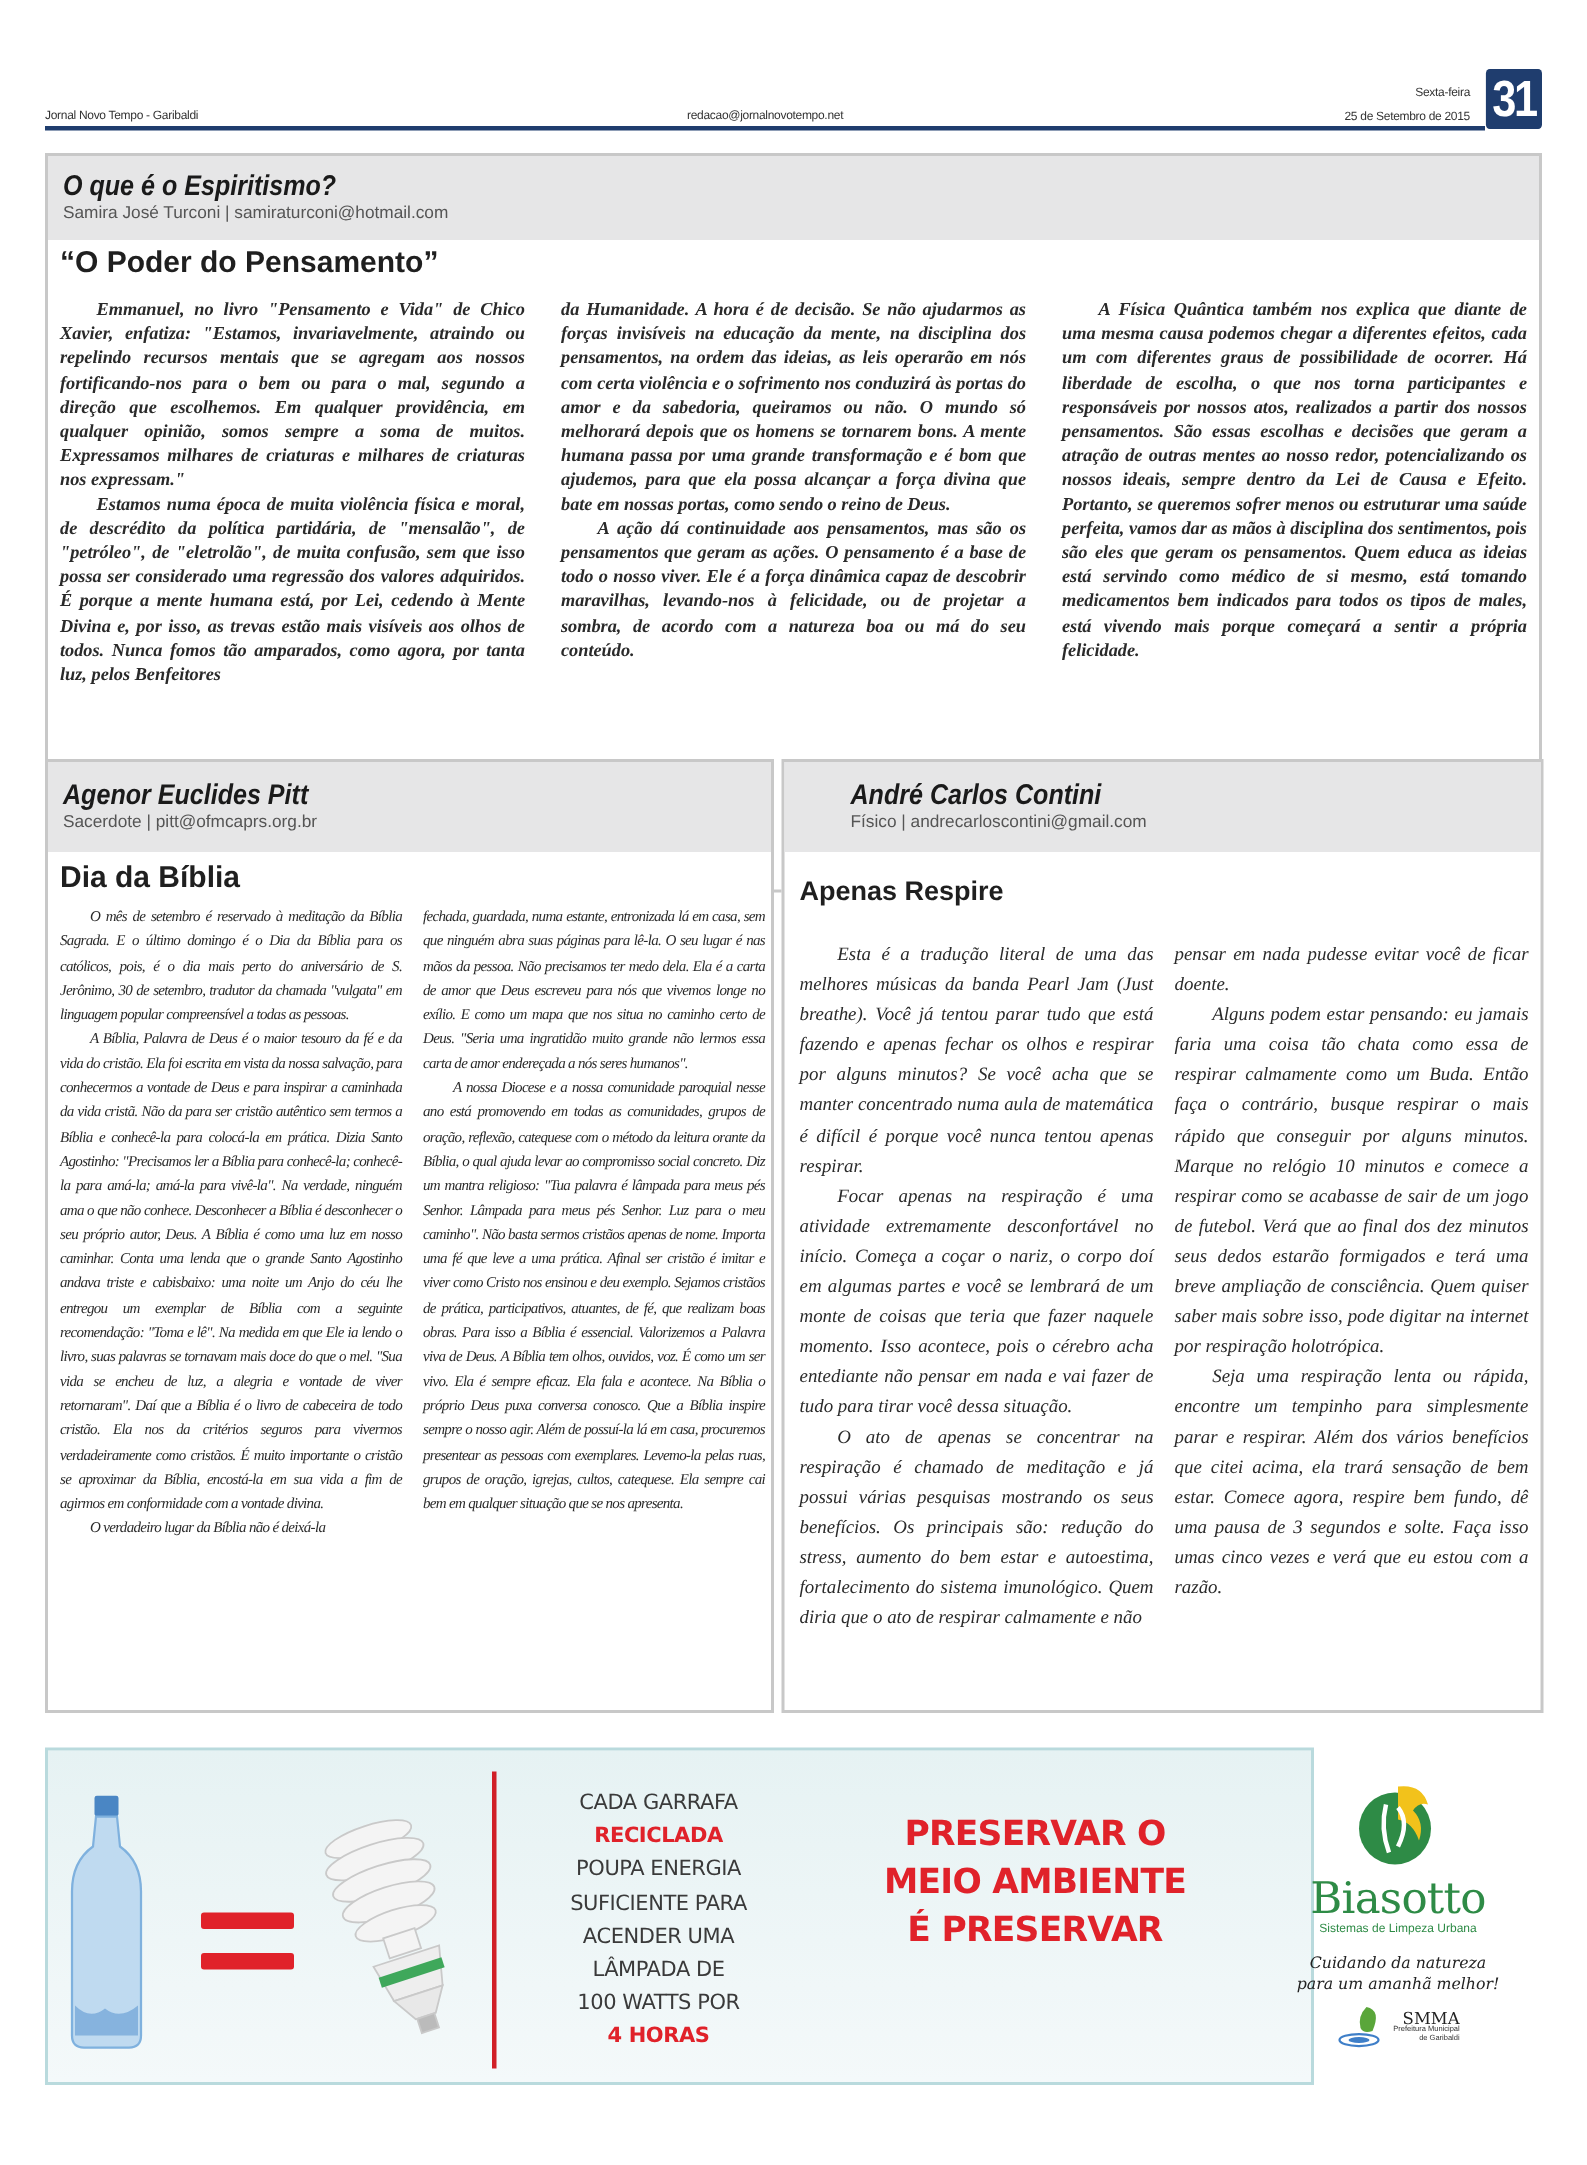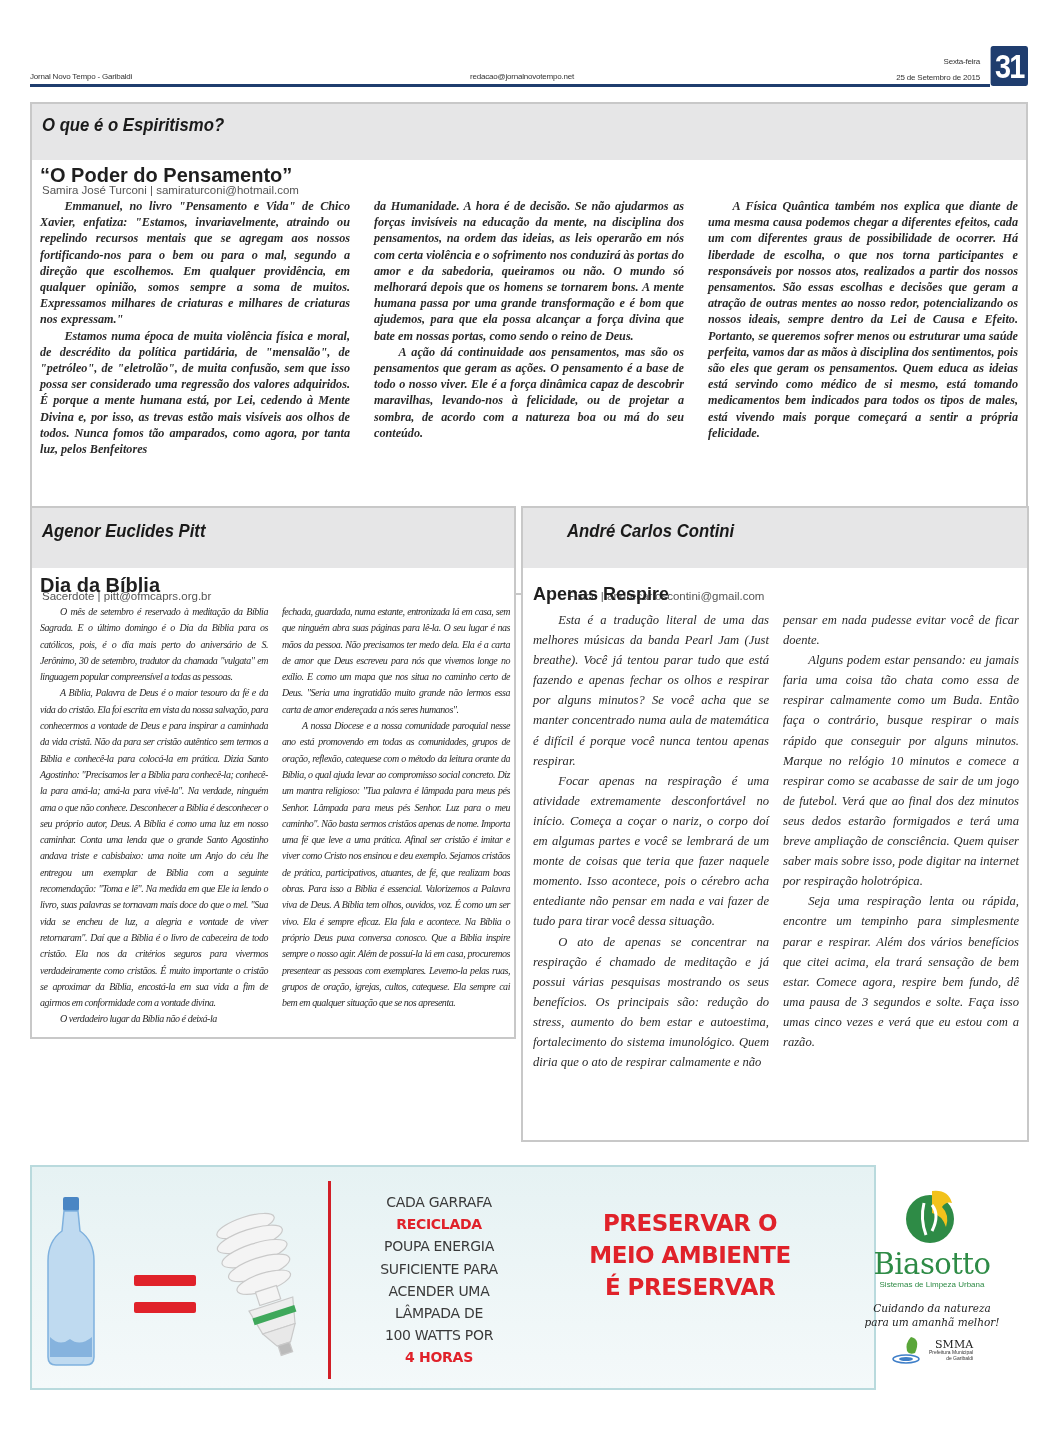--- a/index.html
+++ b/index.html
@@ -3,60 +3,60 @@
 <meta charset="utf-8">
 <style>
   * { box-sizing: border-box; margin: 0; padding: 0; }
   html, body { width: 1058px; height: 1443px; background: #ffffff; overflow: hidden; }
   body { position: relative; font-family: "Liberation Sans", sans-serif; color: #222; }
 
   
   .page-header { position: absolute; left: 30px; top: 46px; width: 998px; height: 42px; }
   .hdr-left, .hdr-center, .hdr-right { position: absolute; font-size: 8px; color: #333; letter-spacing: -0.2px; }
   .hdr-left { left: 0; top: 26px; }
-  .hdr-center { left: 440px; top: 26px; }
+  .hdr-center { left: 428px; top: 26px; }
   .hdr-right { right: 48px; top: 8px; text-align: right; line-height: 16px; }
   .page-num { position: absolute; right: 0; top: 0; width: 44px; height: 40px; background: #1f3d6e; color: #fff;
               font-family: "Liberation Sans", sans-serif; font-weight: bold; font-size: 34px; line-height: 40px;
               text-align: center; border-radius: 3px; letter-spacing: -2px; transform: scaleX(0.85); transform-origin: right; }
   .hdr-rule { position: absolute; left: 0; top: 38px; width: 960px; height: 3px; background: #1f3d6e; }
 
   
   .box { position: absolute; border: 2px solid #c8c8c8; background: #fff; }
   .box-head { background: #e6e6e7; padding: 0 0 0 10px; }
   .col-title { font-family: "Liberation Sans", sans-serif; font-style: italic; font-weight: bold; font-size: 19px;
                color: #1a1a1a; transform: scaleX(0.88); transform-origin: left; white-space: nowrap; }
-  .byline { font-size: 11.5px; color: #555; margin-top: 48px; }
+  .byline { font-size: 11.5px; color: #555; }
   .art-title { font-family: "Liberation Sans", sans-serif; font-weight: bold; color: #1f1f1f; }
 
   .cols { position: absolute; display: flex; }
   .col { text-align: justify; font-family: "Liberation Serif", serif; font-style: italic; color: #2a2a2a; }
   .col p { text-indent: 2em; }
 
   
   #box1 { left: 30px; top: 102px; width: 998px; height: 493px; }
   #box1 .box-head { height: 56px; padding-top: 10px; }
   #box1 .art-title { position: absolute; left: 8px; top: 60px; font-size: 20px; }
   #box1 .cols { left: 8px; top: 94px; width: 978px; }
   #box1 .col { width: 310px; margin-right: 24px; font-size: 12.2px; line-height: 16.2px; font-weight: bold; }
   #box1 .col:last-child { margin-right: 0; }
 
   
-  #box2 { left: 30px; top: 506px; width: 486px; height: 533px; }
+  #box2 { left: 30px; top: 506px; width: 486px; height: 636px; }
   #box2 .box-head { height: 60px; padding-top: 12px; }
   #box2 .art-title { position: absolute; left: 8px; top: 66px; font-size: 20px; }
   #box2 .cols { left: 8px; top: 96px; width: 470px; }
   #box2 .col { width: 228px; margin-right: 14px; font-size: 10px; line-height: 16.3px; font-family: Liberation Serif, serif; letter-spacing: -0.45px; }
   #box2 .col:last-child { margin-right: 0; }
 
   
   #box3 { left: 521px; top: 506px; width: 508px; height: 636px; }
   #box3 .box-head { height: 60px; padding: 12px 0 0 44px; }
   #box3 .art-title { position: absolute; left: 10px; top: 76px; font-size: 18px; }
-  #box3 .cols { left: 10px; top: 102px; width: 486px; }
+  #box3 .cols { left: 10px; top: 118px; width: 486px; }
   #box3 .col { width: 236px; margin-right: 14px; font-size: 12.6px; line-height: 20.1px; }
   #box3 .col:last-child { margin-right: 0; }
 
   
   #ad { position: absolute; left: 30px; top: 1165px; width: 846px; height: 225px;
         background: linear-gradient(180deg, #e6f2f3 0%, #f4f9fa 100%); border: 2px solid #b9dadd; }
   .bottle { position: absolute; left: 12px; top: 30px; width: 54px; height: 170px; }
   .equals { position: absolute; left: 102px; top: 108px; width: 62px; }
   .equals div { height: 11px; background: #e0222a; border-radius: 2px; margin-bottom: 16px; }
   .bulb { position: absolute; left: 178px; top: 34px; width: 110px; height: 170px; }

